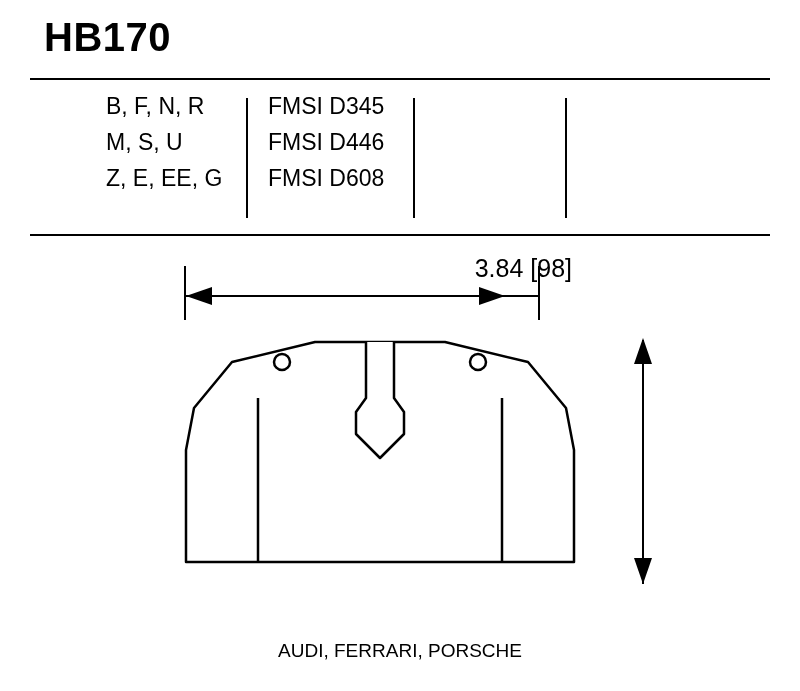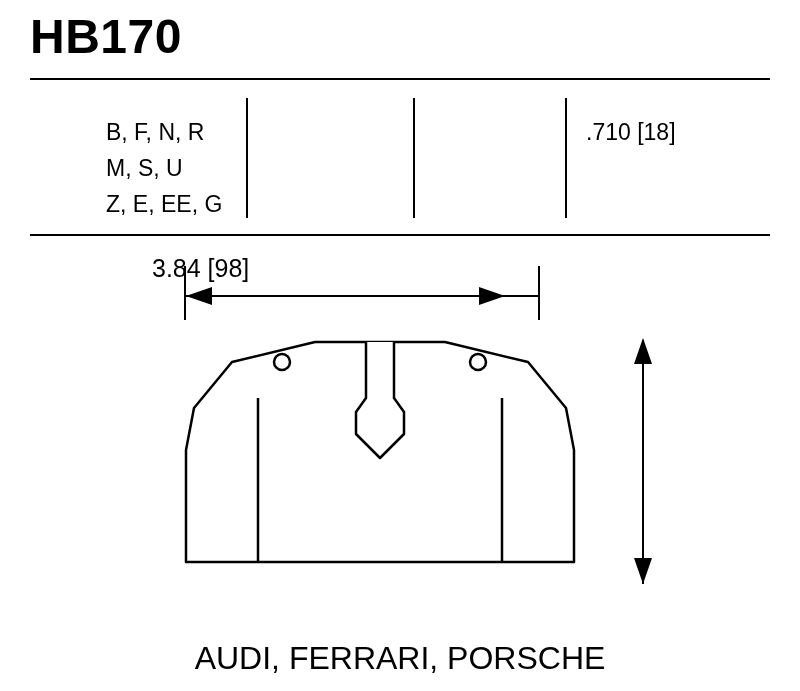--- a/index.html
+++ b/index.html
@@ -17,23 +17,23 @@
   }
   #sheet {
     position: absolute;
     left: 0; top: 0;
     width: 800px;
     height: 691px;
   }
   
   #part-number {
     position: absolute;
-    left: 30px;
+    left: 44px;
     top: 14px;
-    font-size: 48px;
+    font-size: 40px;
     font-weight: bold;
     letter-spacing: 0.5px;
     line-height: 46px;
     white-space: nowrap;
   }
   
   .hrule {
     position: absolute;
     left: 30px;
     width: 740px;
@@ -57,21 +57,21 @@
     width: 2px;
     height: 120px;
     background: #000000;
   }
   #vdiv-1 { left: 216px; }
   #vdiv-2 { left: 383px; }
   #vdiv-3 { left: 535px; }
 
   .col {
     position: absolute;
-    top: 28px;
+    top: 2px;
   }
   .spec-line {
     font-size: 23px;
     line-height: 36px;
     white-space: nowrap;
     font-weight: normal;
   }
   #col-compounds { left: 76px; }
   #col-fmsi      { left: 238px; }
   #col-thick     { left: 556px; }
@@ -82,21 +82,21 @@
     left: 152px;
     top: 254px;
     width: 420px;
     height: 60px;
   }
   #dim-width-label {
     position: absolute;
     left: 0;
     top: 0;
     width: 420px;
-    text-align: left;
+    text-align: right;
     font-size: 25px;
     white-space: nowrap;
   }
   .ext-line {
     position: absolute;
     width: 2px;
     background: #000000;
   }
   #ext-left  { left: 32px;  top: 12px; height: 54px; }
   #ext-right { left: 386px; top: 12px; height: 54px; }
@@ -164,21 +164,21 @@
   }
   #pad-drawing svg { display: block; }
 
   
   #applications {
     position: absolute;
     left: 0;
     top: 640px;
     width: 800px;
     text-align: center;
-    font-size: 32px;
+    font-size: 19px;
     white-space: nowrap;
   }
 </style>
 </head>
 <body>
 
 <div id="sheet">
 
   <div id="part-number">HB170</div>
 
@@ -188,23 +188,27 @@
     <div class="vdiv" id="vdiv-1"></div>
     <div class="vdiv" id="vdiv-2"></div>
     <div class="vdiv" id="vdiv-3"></div>
 
     <div class="col" id="col-compounds">
       <div class="spec-line">B, F, N, R</div>
       <div class="spec-line">M, S, U</div>
       <div class="spec-line">Z, E, EE, G</div>
     </div>
 
+    <div class="col" id="col-fmsi">
+      <div class="spec-line">FMSI D345</div>
+      <div class="spec-line">FMSI D446</div>
+      <div class="spec-line">FMSI D608</div>
+    </div>
 
     <div class="col" id="col-thick">
-      <div class="spec-line">.710 [18]</div>
     </div>
   </div>
 
   <div class="hrule" id="rule-bottom"></div>
 
   <div id="dim-width">
     <div id="dim-width-label">3.84 [98]</div>
     <div class="ext-line" id="ext-left"></div>
     <div class="ext-line" id="ext-right"></div>
     <div id="dim-width-arrowline"></div>

